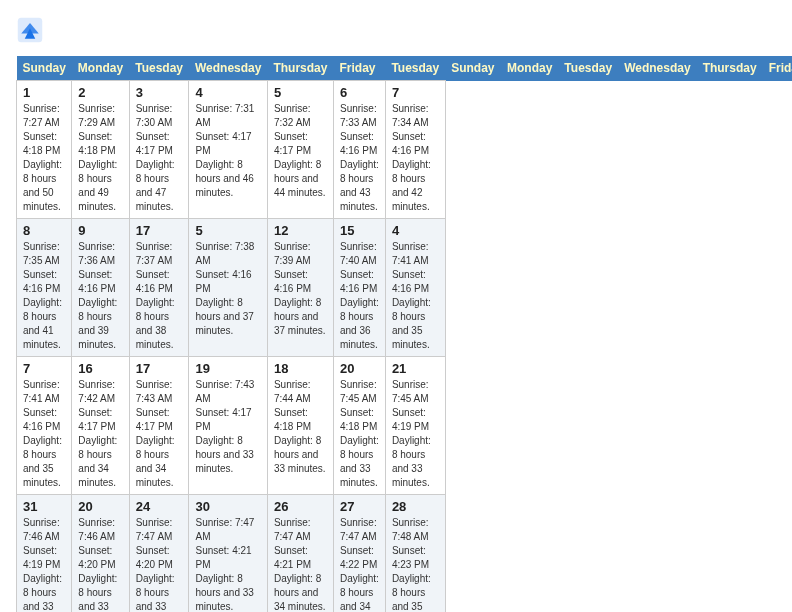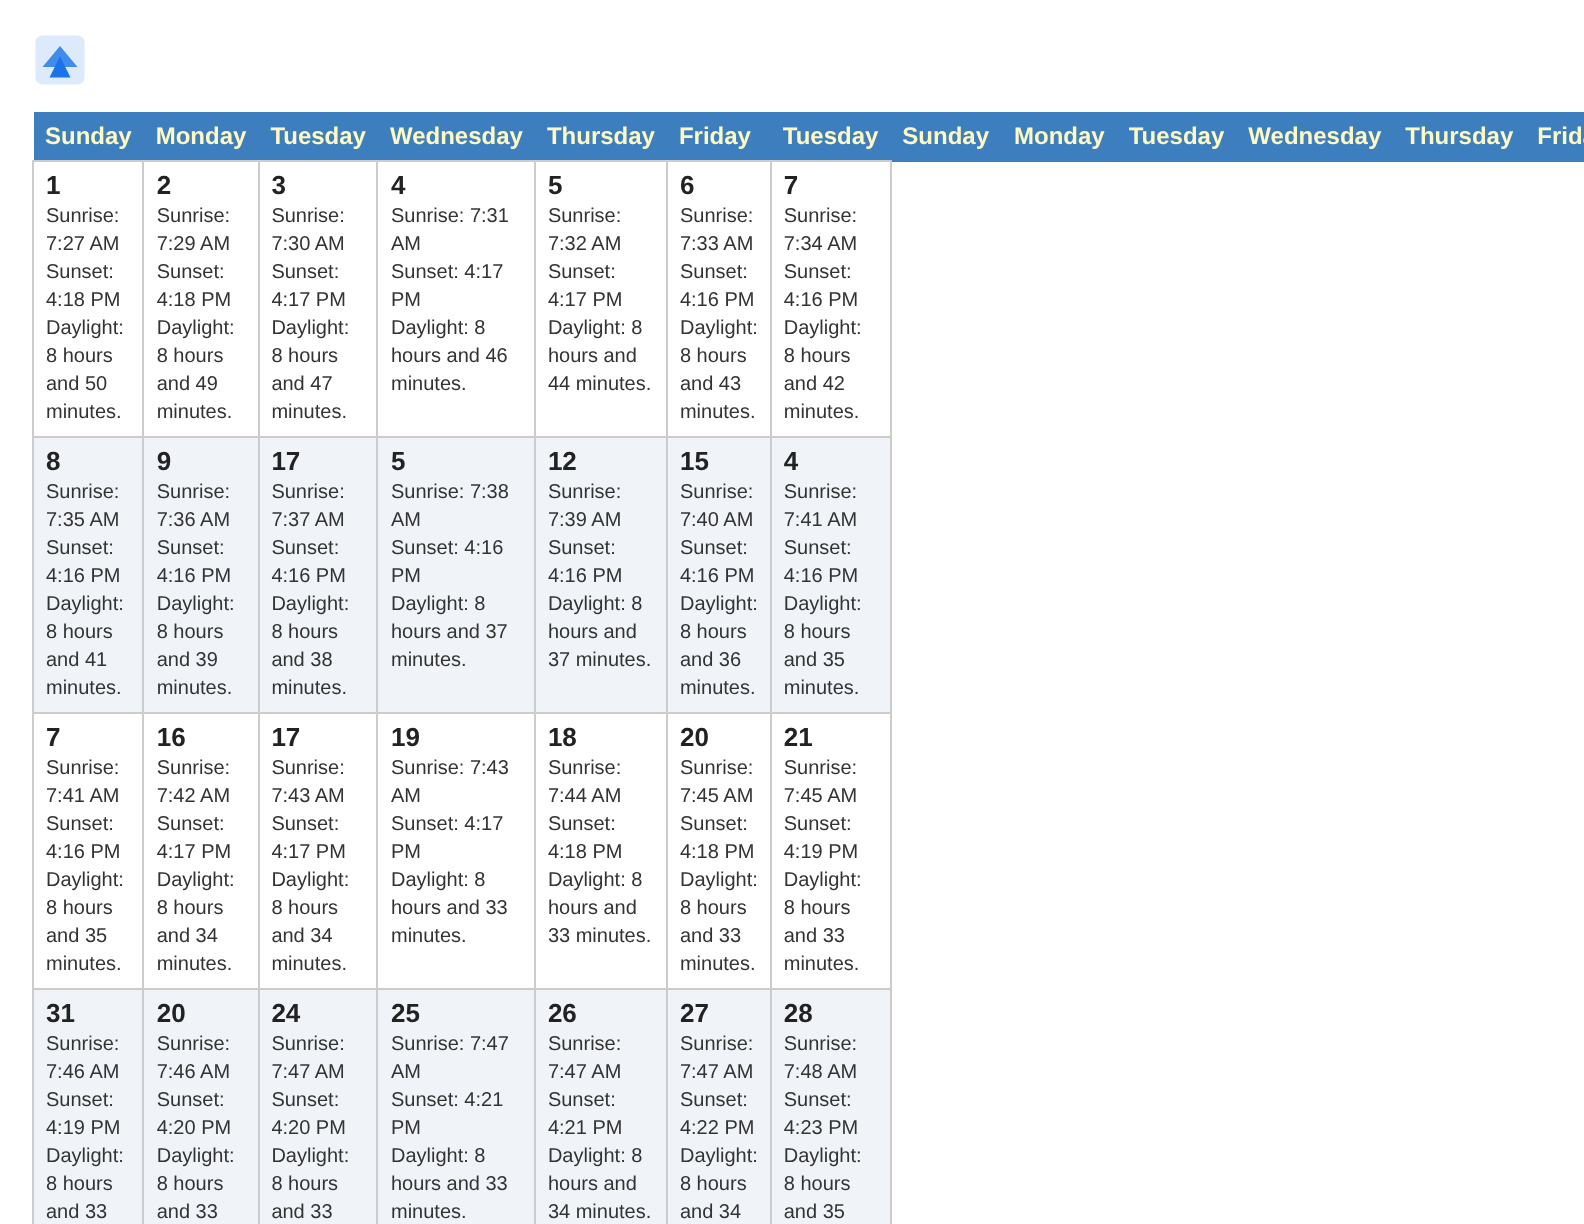--- a/index.html
+++ b/index.html
@@ -221,21 +221,21 @@
         </td>
         <td>
           <span class="day-num">20</span>
           <div class="day-info">Sunrise: 7:46 AM<br>Sunset: 4:20 PM<br>Daylight: 8 hours and 33 minutes.</div>
         </td>
         <td>
           <span class="day-num">24</span>
           <div class="day-info">Sunrise: 7:47 AM<br>Sunset: 4:20 PM<br>Daylight: 8 hours and 33 minutes.</div>
         </td>
         <td>
-          <span class="day-num">25</span>
+          <span class="day-num">30</span>
           <div class="day-info">Sunrise: 7:47 AM<br>Sunset: 4:21 PM<br>Daylight: 8 hours and 33 minutes.</div>
         </td>
         <td>
           <span class="day-num">26</span>
           <div class="day-info">Sunrise: 7:47 AM<br>Sunset: 4:21 PM<br>Daylight: 8 hours and 34 minutes.</div>
         </td>
         <td>
           <span class="day-num">27</span>
           <div class="day-info">Sunrise: 7:47 AM<br>Sunset: 4:22 PM<br>Daylight: 8 hours and 34 minutes.</div>
         </td>

